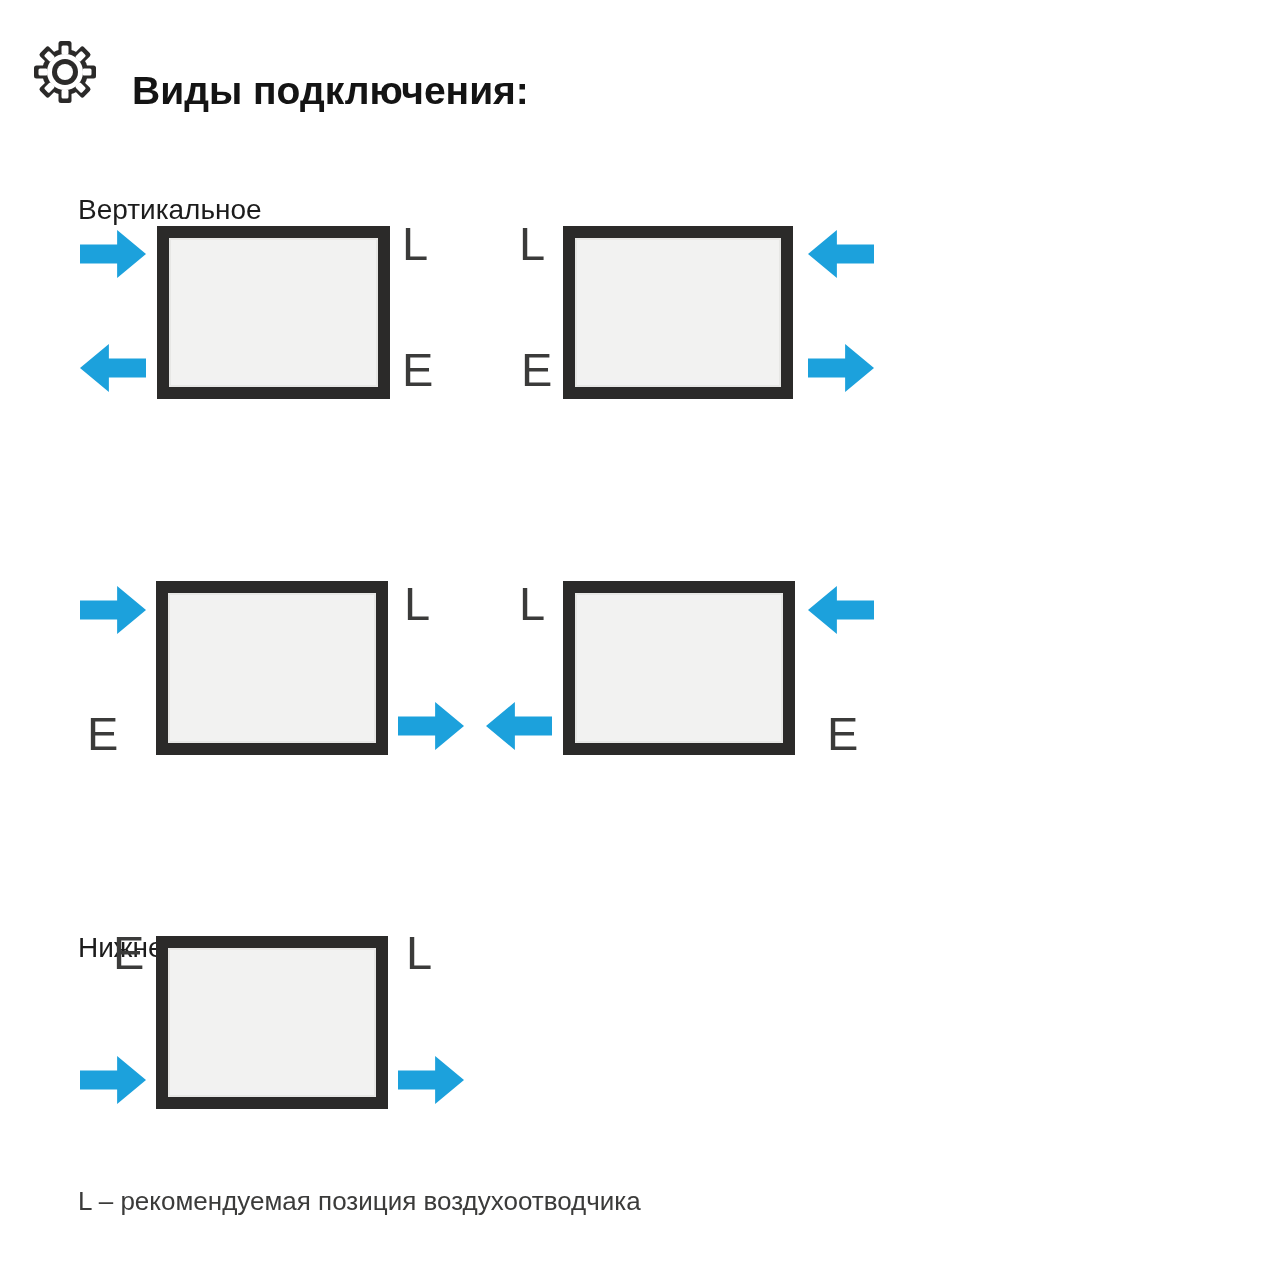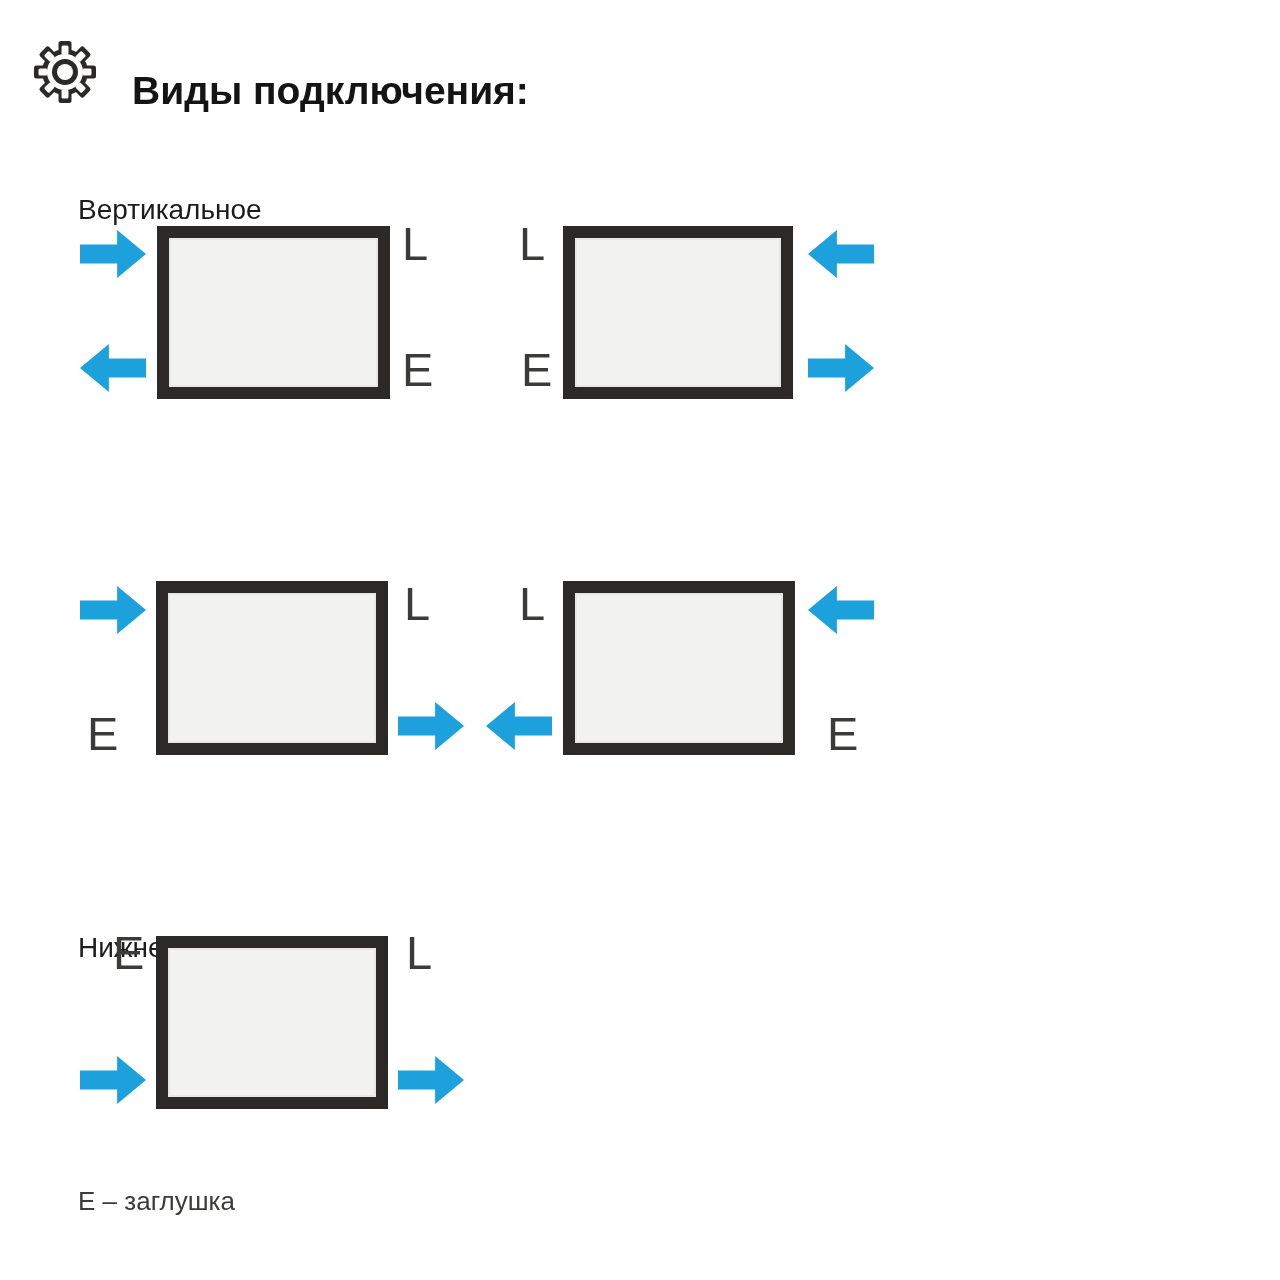--- a/index.html
+++ b/index.html
@@ -141,16 +141,16 @@
         <polygon points="0,16.5 36,16.5 36,2 64,26 36,50 36,35.5 0,35.5"></polygon>
       </svg>
   </span>
   <span class="arrow" style="left:398px;top:1054px">
     <svg viewBox="0 0 64 52" preserveAspectRatio="none">
         <polygon points="0,16.5 36,16.5 36,2 64,26 36,50 36,35.5 0,35.5"></polygon>
       </svg>
   </span>
 
   <div class="legend">
-    <p>E – заглушка</p>
+    <p>L – рекомендуемая позиция воздухоотводчика</p>
   </div>
 
 </div>
 
 </body></html>

